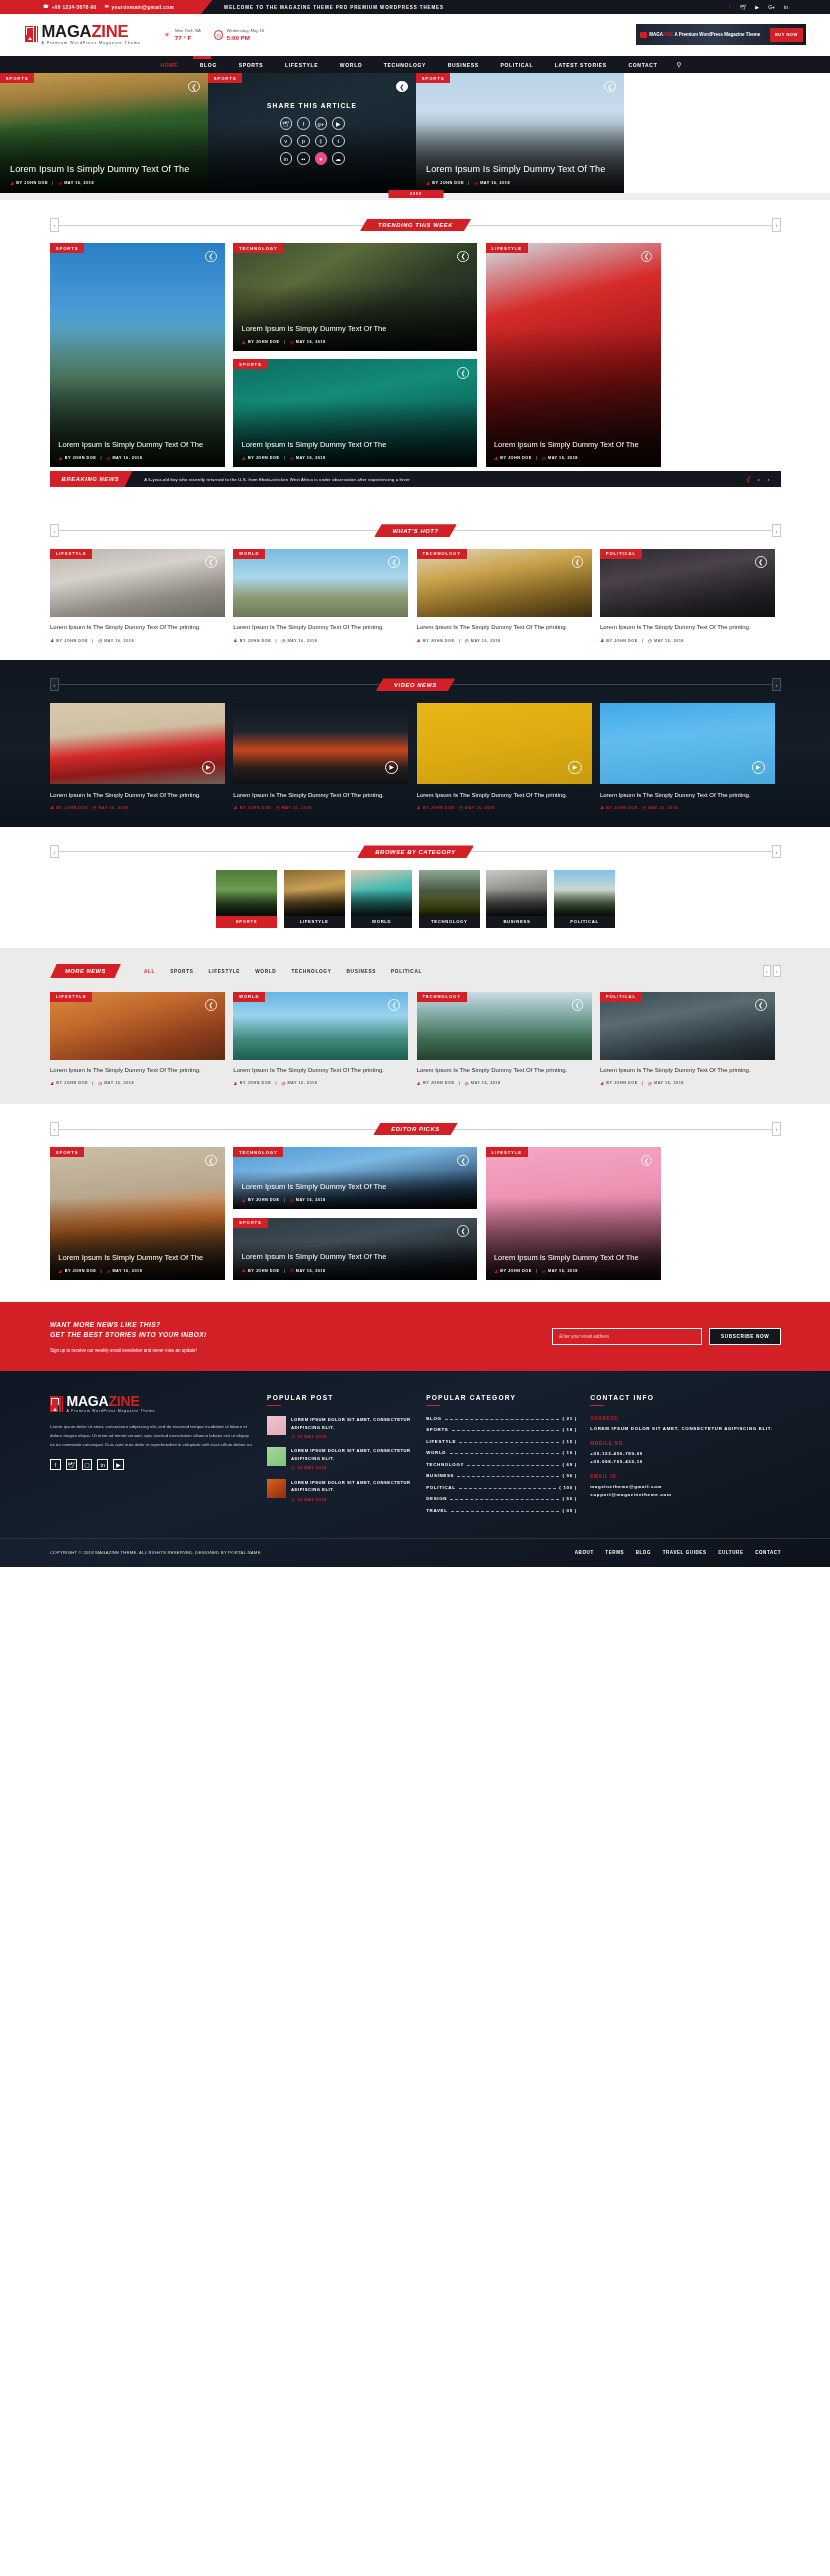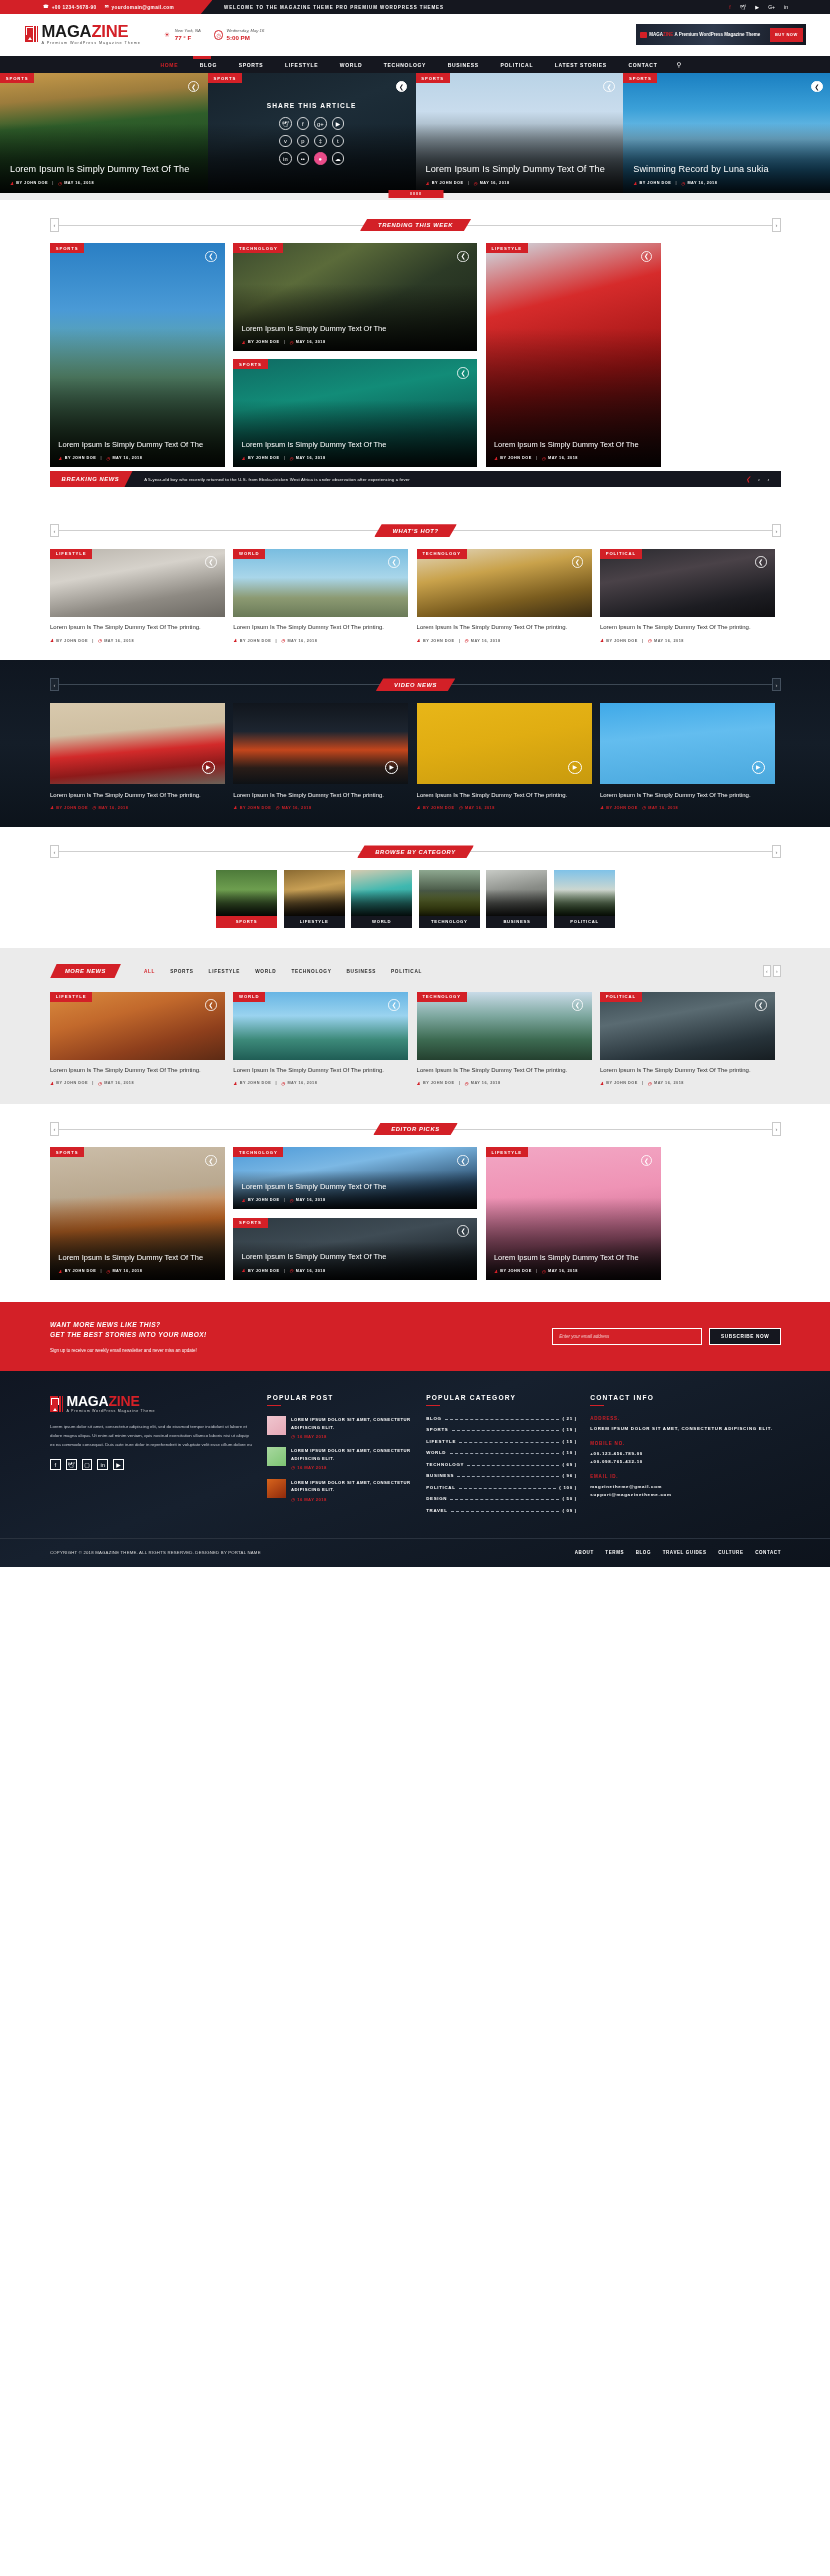--- a/index.html
+++ b/index.html
@@ -376,39 +376,20 @@
               <b>BY JOHN DOE</b>
             </span>
           <span class="sep">|</span>
           <span>
               <i class="ic">◷</i>
               <b>MAY 16, 2018</b>
             </span>
         </div>
       </div>
     </div>
-    <div class="hero-col c4">
-      <div class="ph swim"></div>
-      <span class="cat-tag">SPORTS</span>
-      <span class="share-btn solid">❮</span>
-      <div class="hero-body">
-        <div class="hero-title">Swimming Record by Luna sukia</div>
-        <div class="meta">
-          <span>
-              <i class="ic">♟</i>
-              <b>BY JOHN DOE</b>
-            </span>
-          <span class="sep">|</span>
-          <span>
-              <i class="ic">◷</i>
-              <b>MAY 16, 2018</b>
-            </span>
-        </div>
-      </div>
-    </div>
   </div>
   <div class="hero-bar">
     <div class="pager">
         <i></i>
         <i></i>
         <i></i>
         <i></i>
       </div>
   </div>
 

